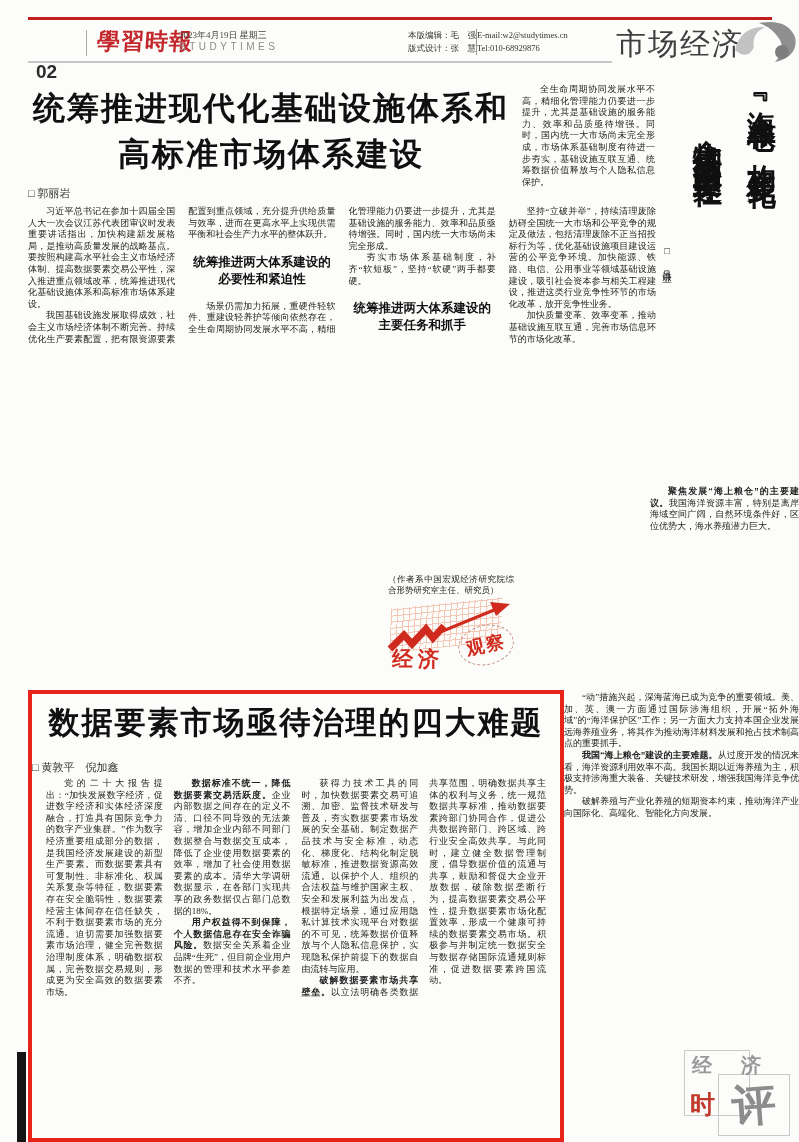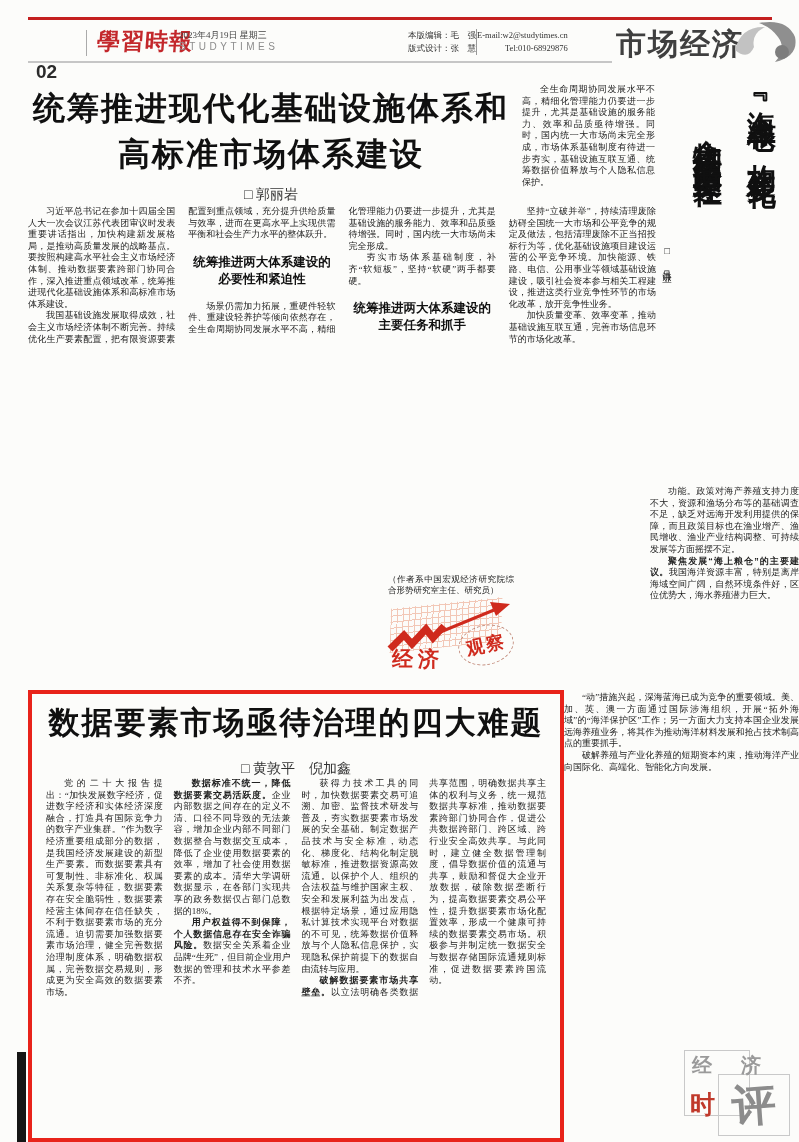--- a/index.html
+++ b/index.html
@@ -10,29 +10,29 @@
   }
   .abs{position:absolute;}
   
   .top-rule{left:28px;top:17px;width:744px;height:3px;background:#c41f1f;}
   .page-no{left:36px;top:24px;font-family:"Liberation Sans",sans-serif;font-size:19px;font-weight:bold;color:#2b2b2b;margin-top:37px;}
   .hdiv{width:1px;background:#aaa;}
   .masthead{left:97px;top:26px;font-size:23px;font-weight:900;color:#c3272b;letter-spacing:1px;transform:skewX(-4deg);}
   .date-block{left:168px;top:29px;font-size:9px;color:#444;line-height:12px;margin-left:11px;}
   .date-en{font-family:"Liberation Sans",sans-serif;letter-spacing:3.5px;color:#8c8c8c;font-size:10px;text-align:right;}
   .editor-block{left:408px;top:29px;font-size:8.5px;color:#333;line-height:13px;}
-  .editor-block .cols{display:flex;text-align:right;}
+  .editor-block .cols{display:flex;}
   .editor-block .vline{width:1px;background:#999;}
-  .section-title{left:616px;top:24px;font-family:"Liberation Sans",sans-serif;font-size:30px;font-weight:700;color:#3f3f3f;letter-spacing:2px;}
+  .section-title{left:616px;top:24px;font-family:"Liberation Sans",sans-serif;font-size:30px;font-weight:400;color:#3f3f3f;letter-spacing:2px;}
   .header-rule{left:28px;top:61px;width:584px;height:2px;background:#c6c6c6;}
   
   .main-hl{left:28px;width:486px;text-align:center;font-weight:900;font-size:32px;line-height:44px;letter-spacing:2px;color:#101010;}
   .main-hl1{top:86px;}
   .main-hl2{top:132px;}
-  .byline{font-size:14px;color:#333;text-align:center;}
+  .byline{font-size:11px;color:#333;}
   .main-byline{left:28px;top:186px;width:486px;}
   .minicol{left:522px;top:84px;width:133px;height:116px;overflow:hidden;}
   .bodytext{font-size:9px;line-height:11.6px;text-align:justify;color:#222;}
   .bodytext p{margin:0;text-indent:2em;}
   .bodytext p b{font-family:"Liberation Sans",sans-serif;}
   .main-body{left:28px;top:206px;width:628px;height:478px;column-count:4;column-gap:13px;overflow:hidden;}
   .subhead{font-family:"Liberation Sans",sans-serif;font-weight:bold;font-size:12.5px;line-height:17px;
            text-align:center;color:#111;margin:13px 4px;text-indent:0;}
   
   .note-stamp{left:386px;top:574px;width:130px;height:112px;background:#fcfcfa;}
@@ -112,21 +112,21 @@
 <div class="abs main-hl main-hl1">统筹推进现代化基础设施体系和</div>
 <div class="abs main-hl main-hl2">高标准市场体系建设</div>
 <div class="abs byline main-byline">□ 郭丽岩</div>
 
 <div class="abs minicol bodytext">
   <p>全生命周期协同发展水平不高，精细化管理能力仍要进一步提升，尤其是基础设施的服务能力、效率和品质亟待增强。同时，国内统一大市场尚未完全形成，市场体系基础制度有待进一步夯实，基础设施互联互通、统筹数据价值释放与个人隐私信息保护。</p>
 </div>
 
 <div class="abs main-body bodytext">
   <div>
-      <p>习近平总书记在参加十四届全国人大一次会议江苏代表团审议时发表重要讲话指出，加快构建新发展格局，是推动高质量发展的战略基点。要按照构建高水平社会主义市场经济体制、推动数据要素跨部门协同合作，深入推进重点领域改革，统筹推进现代化基础设施体系和高标准市场体系建设。</p>
+      <p>习近平总书记在参加十四届全国人大一次会议江苏代表团审议时发表重要讲话指出，加快构建新发展格局，是推动高质量发展的战略基点。要按照构建高水平社会主义市场经济体制、提高数据要素交易公平性，深入推进重点领域改革，统筹推进现代化基础设施体系和高标准市场体系建设。</p>
       <p>我国基础设施发展取得成效，社会主义市场经济体制不断完善。持续优化生产要素配置，把有限资源要素配置到重点领域，充分提升供给质量与效率，进而在更高水平上实现供需平衡和社会生产力水平的整体跃升。</p>
     </div>
   <div class="subhead">统筹推进两大体系建设的必要性和紧迫性</div>
   <div>
       <p>场景仍需加力拓展，重硬件轻软件、重建设轻养护等倾向依然存在，全生命周期协同发展水平不高，精细化管理能力仍要进一步提升，尤其是基础设施的服务能力、效率和品质亟待增强。同时，国内统一大市场尚未完全形成。</p>
       <p>夯实市场体系基础制度，补齐“软短板”，坚持“软硬”两手都要硬。</p>
     </div>
   <div class="subhead">统筹推进两大体系建设的主要任务和抓手</div>
   <div>
       <p>坚持“立破并举”，持续清理废除妨碍全国统一大市场和公平竞争的规定及做法，包括清理废除不正当招投标行为等，优化基础设施项目建设运营的公平竞争环境。加快能源、铁路、电信、公用事业等领域基础设施建设，吸引社会资本参与相关工程建设，推进这类行业竞争性环节的市场化改革，放开竞争性业务。</p>
@@ -160,26 +160,26 @@
       <p>获得力技术工具的同时，加快数据要素交易可追溯、加密、监督技术研发与普及，夯实数据要素市场发展的安全基础。制定数据产品技术与安全标准，动态化、梯度化、结构化制定脱敏标准，推进数据资源高效流通。以保护个人、组织的合法权益与维护国家主权、安全和发展利益为出发点，根据特定场景，通过应用隐私计算技术实现平台对数据的不可见，统筹数据价值释放与个人隐私信息保护，实现隐私保护前提下的数据自由流转与应用。</p>
       <p><b>破解数据要素市场共享壁垒。</b>以立法明确各类数据共享范围，明确数据共享主体的权利与义务，统一规范数据共享标准，推动数据要素跨部门协同合作，促进公共数据跨部门、跨区域、跨行业安全高效共享。与此同时，建立健全数据管理制度，倡导数据价值的流通与共享，鼓励和督促大企业开放数据，破除数据垄断行为，提高数据要素交易公平性，提升数据要素市场化配置效率，形成一个健康可持续的数据要素交易市场。积极参与并制定统一数据安全与数据存储国际流通规则标准，促进数据要素跨国流动。</p>
     </div>
 </div>
 
 <div class="abs vert right-byline">□ 吕洪业</div>
 <div class="abs vert right-hl right-hl1">『海上粮仓』：构建多元化</div>
 <div class="abs vert right-hl right-hl2">食物供给体系的重要途径</div>
 
 <div class="abs right-body1 bodytext">
-    <p>功能。政策对海产养殖支持力度不大，资源和渔场分布等的基础调查不足，缺乏对远海开发利用提供的保障，而且政策目标也在渔业增产、渔民增收、渔业产业结构调整、可持续发展等方面摇摆不定。</p>
     <p><b>聚焦发展“海上粮仓”的主要建议。</b>我国海洋资源丰富，特别是离岸海域空间广阔，自然环境条件好，区位优势大，海水养殖潜力巨大。</p>
   </div>
 
 <div class="abs right-body2 bodytext">
     <p>“动”措施兴起，深海蓝海已成为竞争的重要领域。美、加、英、澳一方面通过国际涉海组织，开展“拓外海域”的“海洋保护区”工作；另一方面大力支持本国企业发展远海养殖业务，将其作为推动海洋材料发展和抢占技术制高点的重要抓手。</p>
+    <p><b>我国“海上粮仓”建设的主要难题。</b>从过度开发的情况来看，海洋资源利用效率不高。我国长期以近海养殖为主，积极支持涉海重大装备、关键技术研发，增强我国海洋竞争优势。</p>
     <p>破解养殖与产业化养殖的短期资本约束，推动海洋产业向国际化、高端化、智能化方向发展。</p>
   </div>
 
 <div class="abs stamp2">
   <div class="sq sq1"></div>
   <div class="sq sq2"></div>
   <div class="stamp2-w1">经 济</div>
   <div class="stamp2-w2">时</div>
   <div class="stamp2-w3">评</div>
 </div>

